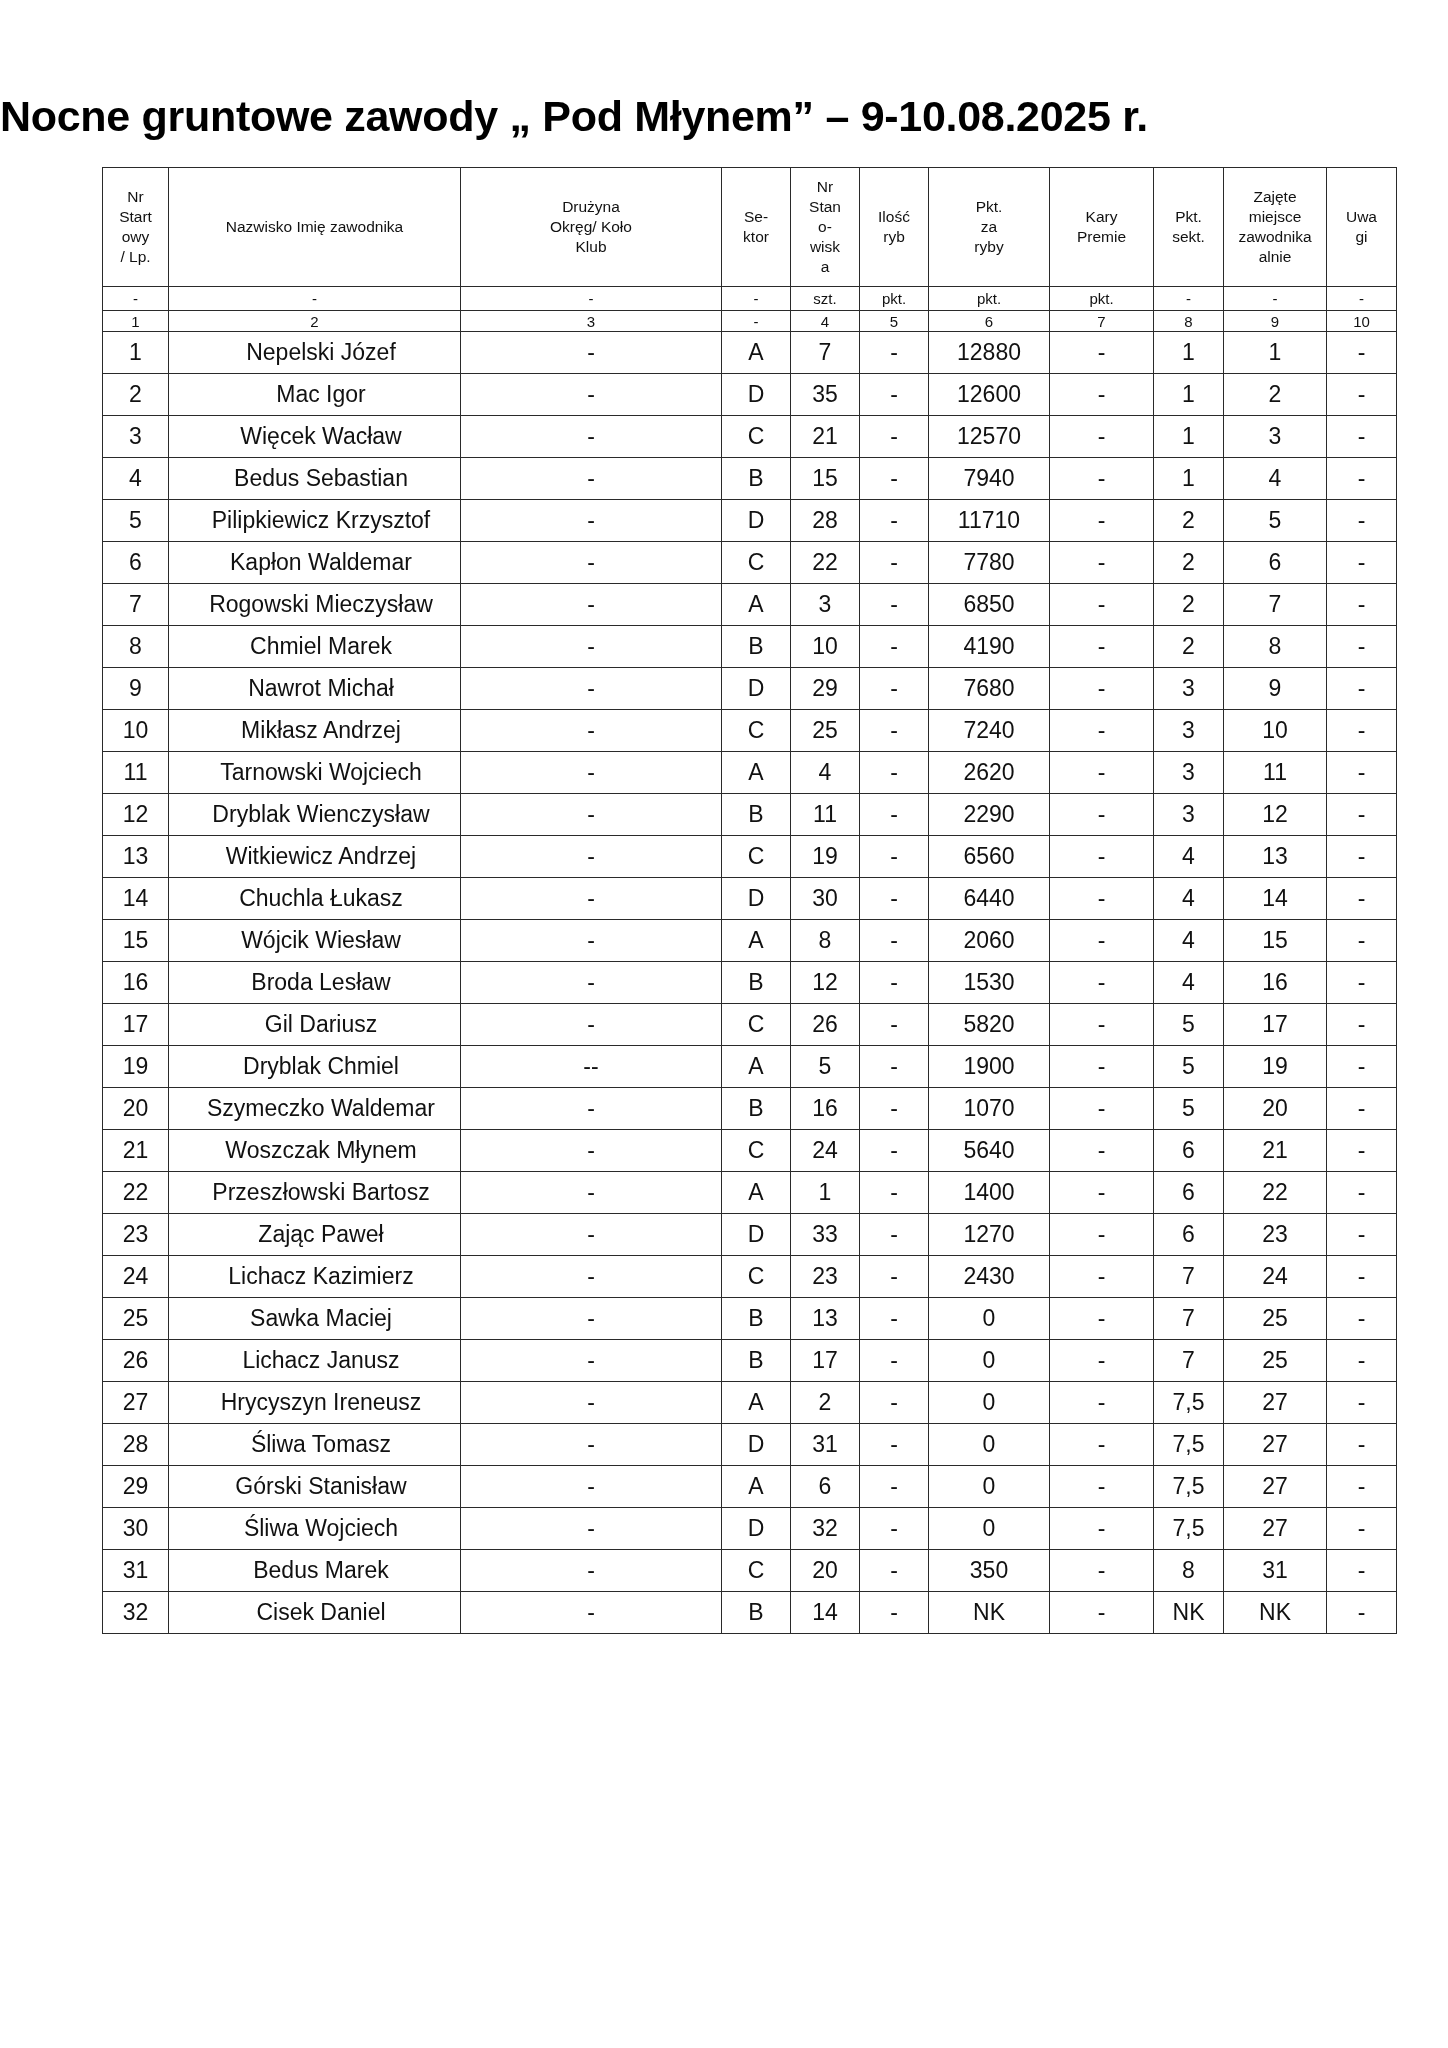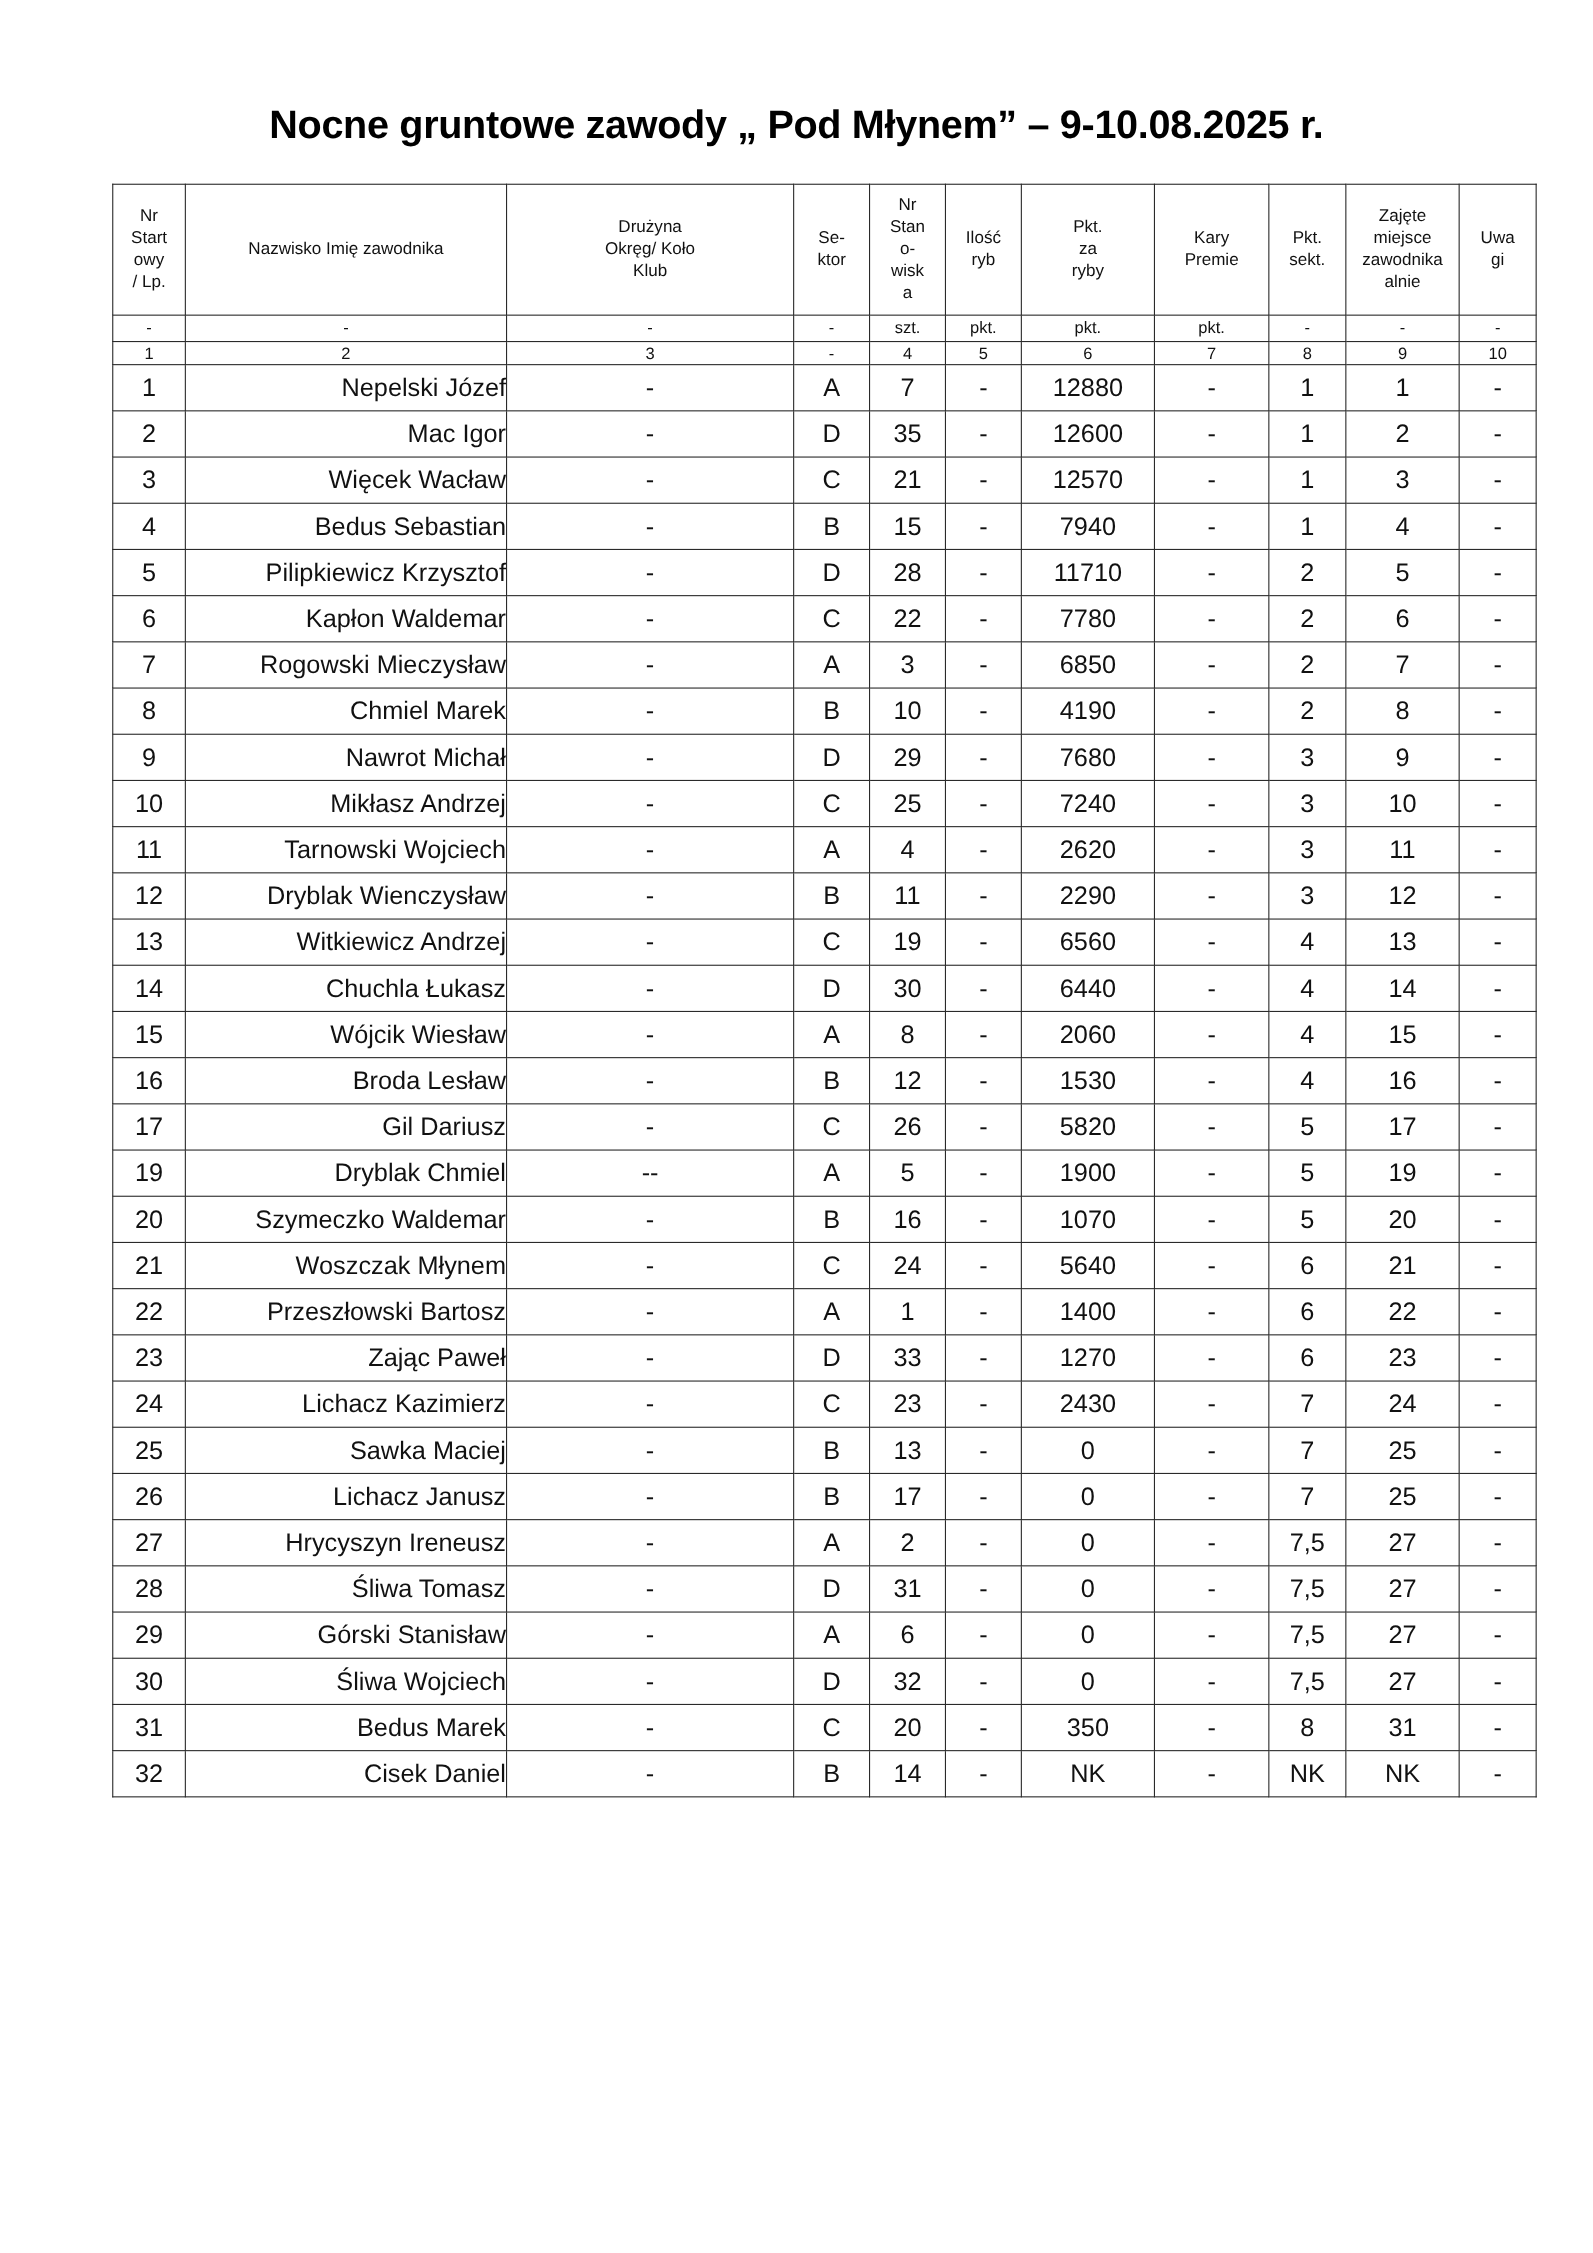--- a/index.html
+++ b/index.html
@@ -2,42 +2,42 @@
 <html><head>
   <meta charset="utf-8">
   <style>
     html, body { margin: 0; padding: 0; background: #ffffff; }
     body {
       width: 1448px; height: 2048px; position: relative; overflow: hidden;
       font-family: "Liberation Sans", sans-serif; color: #111111;
     }
     .title {
       position: absolute; left: 0; width: 1448px; top: 92px;
-      text-align: center; font-weight: bold; font-size: 36px; letter-spacing: -0.3px;
+      font-weight: bold; font-size: 43px; letter-spacing: -0.3px;
       color: #000;
     }
     table.results {
       position: absolute; left: 74px; top: 167px;
       border-collapse: collapse; table-layout: fixed;
       width: 1294px;
       margin-left: 28px;
     }
     table.results td, table.results th {
       border: 1.6px solid #2a2a2a; text-align: center; vertical-align: middle;
       padding: 0; overflow: hidden; white-space: nowrap;
     }
     th.hdr {
       font-weight: normal; font-size: 15.5px; line-height: 20px; height: 118px;
       white-space: normal;
     }
     th.hdr span { display: block; }
     tr.units td { font-size: 15px; height: 23px; }
     tr.colnums td { font-size: 15px; height: 20px; }
     tr.row td { font-size: 23px; height: 41px; }
-    tr.row td.name { text-align: right; padding-left: 13px; }
+    tr.row td.name { text-align: center; padding-left: 13px; }
   </style>
 </head>
 <body>
 
 <div class="title">Nocne gruntowe zawody „ Pod Młynem” – 9-10.08.2025 r.</div>
 
 <table class="results">
   <colgroup>
     <col style="width:66px">
     <col style="width:292px">

